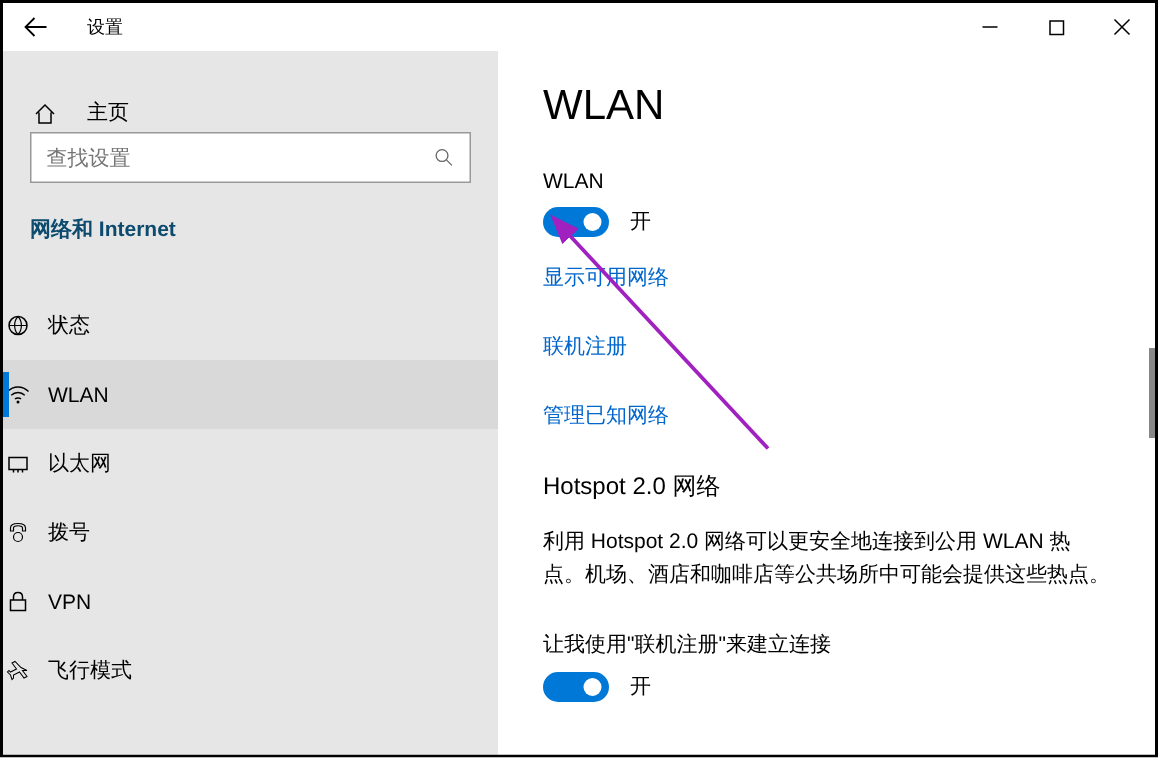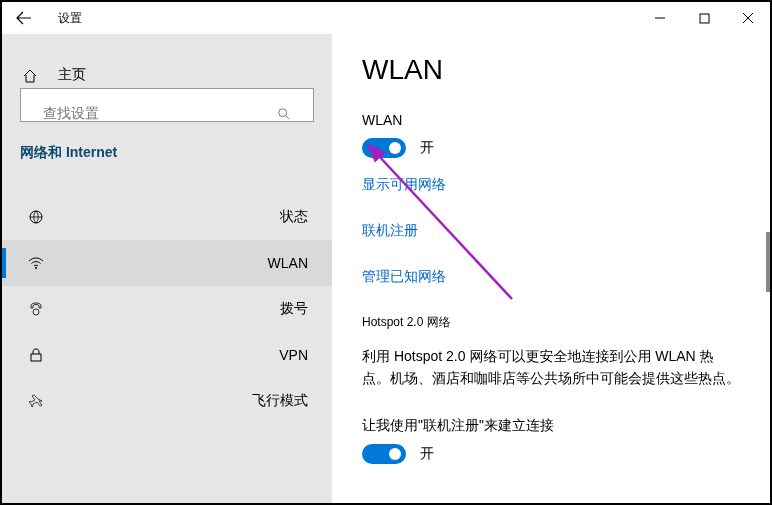--- a/index.html
+++ b/index.html
@@ -8,31 +8,31 @@
   .titlebar { height: 32px; display: flex; align-items: center; width: 100%; }
   .titlebar .back { width: 44px; height: 32px; display:flex; align-items:center; justify-content:center; }
   .titlebar .title { font-size: 12px; padding-left: 12px; flex: 1; }
   .titlebar .winbtns { display:flex; }
   .titlebar .winbtn { width: 44px; height: 32px; display:flex; align-items:center; justify-content:center; font-size: 14px; }
   .body { flex:1; display:flex; min-height:0; }
   .sidebar { width: 330px; background: #e6e6e6; padding: 6px 0 0 0; height:100%; overflow:hidden; }
   .nav-row { display:flex; align-items:flex-end; height: 44px; padding: 0 18px; gap: 18px; }
   .nav-row .icon { width: 20px; display:flex; align-items:center; justify-content:center; flex-shrink:0; }
   .nav-row .label { font-size: 14px; color:#000; }
-  .searchbox { margin: 4px 18px 10px 18px; height: 34px; background: #fff; border: 1px solid #999; display:flex; align-items:flex-end; padding: 0 22px; gap: 8px; }
+  .searchbox { margin: 4px 18px 10px 18px; height: 34px; background: #fff; border: 1px solid #999; display:flex; align-items:center; padding: 0 10px; gap: 8px; }
   .searchbox input { flex:1; border:none; outline:none; font-size: 14px; color:#555; background:transparent; font-family:inherit; }
   .section-head { padding: 12px 18px 8px 18px; font-size: 14px; font-weight: 600; color:#0c4a6e; }
-  .sb-item { display:flex; align-items:center; height: 46px; padding: 0 24px; gap: 10px; cursor:default; position:relative;justify-content:space-between; }
+  .sb-item { display:flex; align-items:center; height: 46px; padding: 0 0; gap: 10px; cursor:default; position:relative; }
   .sb-item .icon { width:20px; display:flex; align-items:center; justify-content:center; flex-shrink:0; }
   .sb-item .label { font-size: 14px; color:#000; }
   .sb-item.selected::before { content:""; position:absolute; left:0; top:8px; bottom:8px; width:4px; background:#0078d7; }
   .sb-item.selected { background: #d9d9d9; }
   .content { flex:1; padding: 20px 30px 0 30px; overflow:hidden; position:relative; background:#fff; }
   .content h1 { font-size: 28px; font-weight: 400; margin-bottom: 26px; }
-  .content h2 { font-size: 12px; font-weight: 400; margin: 28px 0 14px 0; }
+  .content h2 { font-size: 16px; font-weight: 400; margin: 28px 0 14px 0; }
   .content .subhead { font-size: 14px; margin-bottom: 10px; color:#000; }
   .toggle-row { display:flex; align-items:center; gap: 14px; margin-bottom: 18px; }
   .toggle { width: 44px; height: 20px; border-radius: 10px; background:#0078d7; position:relative; }
   .toggle .knob { width:12px; height:12px; border-radius:50%; background:#fff; position:absolute; top:4px; right:5px; }
   .toggle-row .state { font-size:14px; }
   .linklist { display:flex; flex-direction:column; gap: 28px; margin-bottom: 10px; }
   .linklist a { color:#0066cc; text-decoration:none; font-size: 14px; }
   .bodytext { font-size:14px; line-height:1.6; color:#000; margin-bottom: 24px; }
   .scroll-indicator { position:absolute; right:0; top:230px; width:4px; height:60px; background:#888; }
   
@@ -110,20 +110,29 @@
       <div class="sb-item selected">
         <span class="icon">
           <svg width="16" height="16" viewBox="0 0 16 16">
               <path d="M1 6 C5 2 11 2 15 6 M3.5 8.5 C6 6 10 6 12.5 8.5 M6 11 C7 10 9 10 10 11" stroke="#000" stroke-width="1" fill="none"></path>
               <circle cx="8" cy="13" r="1" fill="#000"></circle>
             </svg>
         </span>
         <span class="label">WLAN</span>
       </div>
 
+      <div class="sb-item">
+        <span class="icon">
+          <svg width="16" height="16" viewBox="0 0 16 16">
+              <rect x="2" y="4" width="12" height="8" stroke="#000" stroke-width="1" fill="none"></rect>
+              <path d="M5 12 V14 M8 12 V14 M11 12 V14" stroke="#000" stroke-width="1"></path>
+            </svg>
+        </span>
+        <span class="label">以太网</span>
+      </div>
 
       <div class="sb-item">
         <span class="icon">
           <svg width="16" height="16" viewBox="0 0 16 16">
               <path d="M3 5 C3 3 5 2 8 2 C11 2 13 3 13 5 L13 7 L11 7 L11 5 C11 4 9.5 3.5 8 3.5 C6.5 3.5 5 4 5 5 L5 7 L3 7 Z" stroke="#000" stroke-width="0.8" fill="none"></path>
               <circle cx="8" cy="11" r="3" stroke="#000" stroke-width="0.8" fill="none"></circle>
             </svg>
         </span>
         <span class="label">拨号</span>
       </div>

